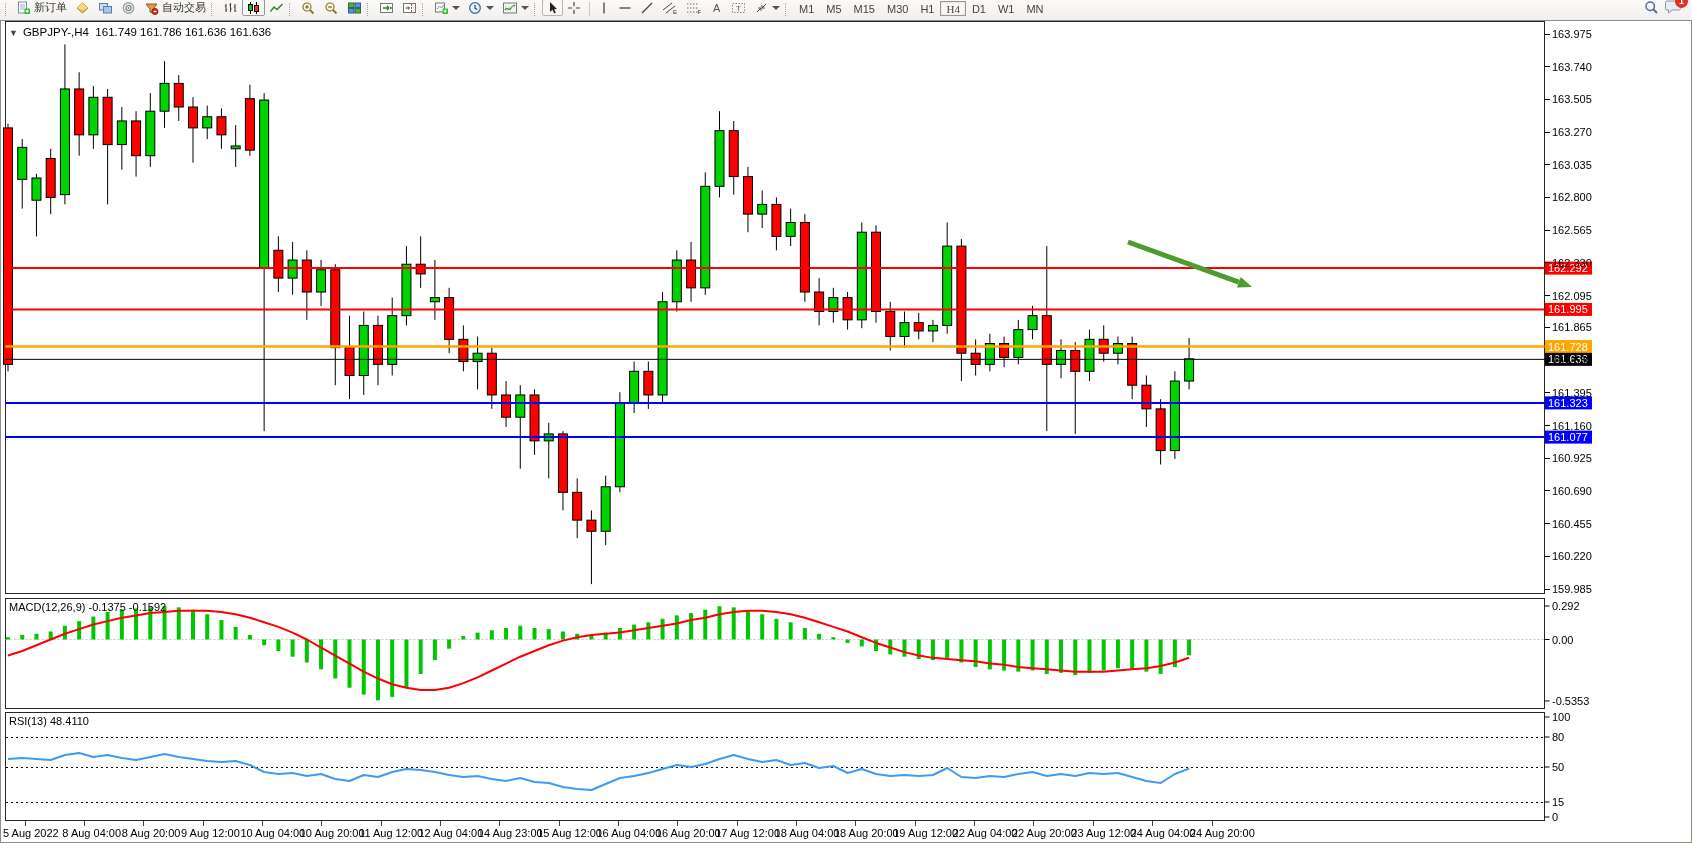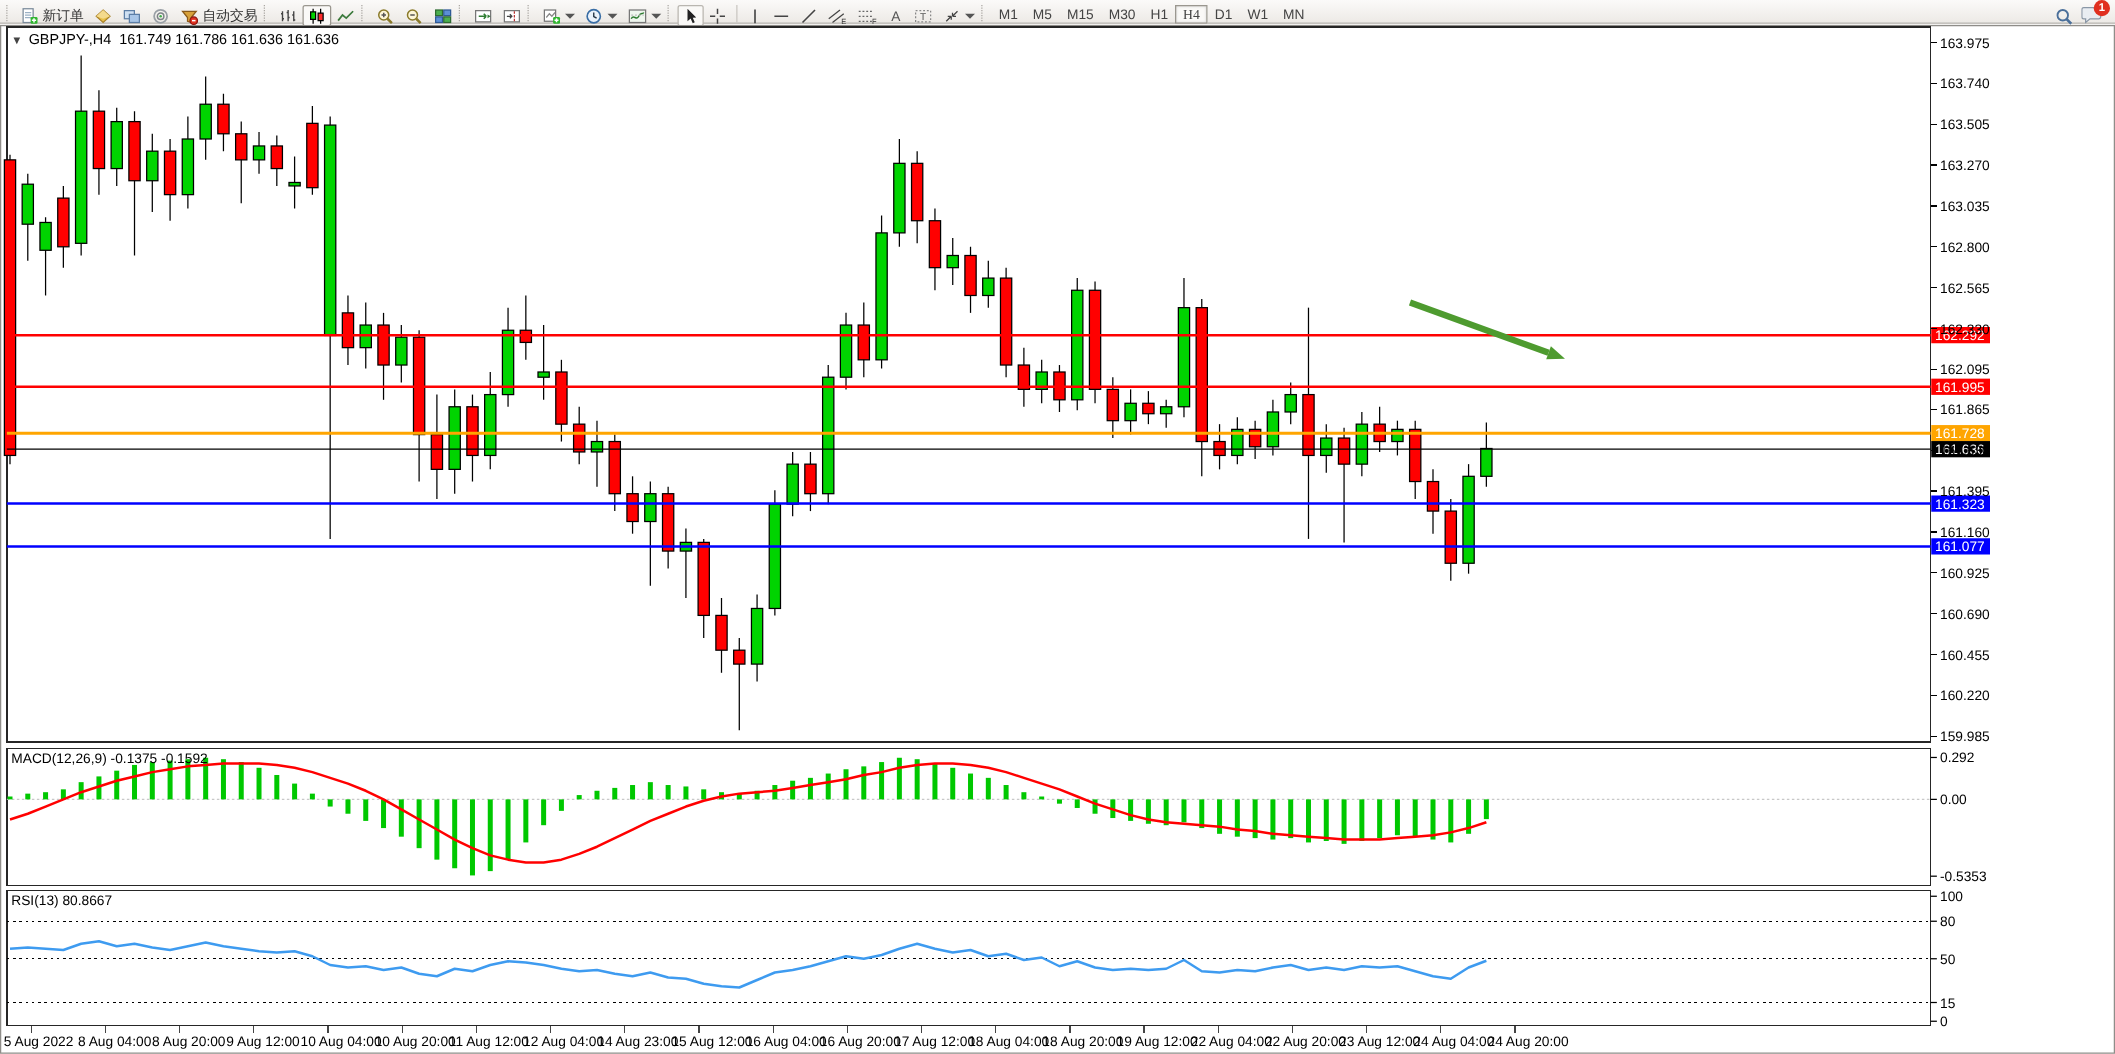--- a/index.html
+++ b/index.html
@@ -1,21 +1,21 @@
 <!DOCTYPE html>
 <html><head>
 <meta charset="utf-8">
 <style>
   * { box-sizing: border-box; margin: 0; padding: 0; }
   html,body { width:1692px; height:843px; overflow:hidden;
     font-family:"Liberation Sans", sans-serif; font-size:11px; background:#f2f1ef; color:#1a1a1a; }
   
   .toolbar { position:absolute; top:0; left:0; width:1692px; height:19px;
     background:linear-gradient(#fbfaf9,#edeae6); border-bottom:1px solid #b6b3ae;
-    display:flex; align-items:flex-start; padding:4px 4px; white-space:nowrap; }
+    display:flex; align-items:flex-end; padding:16px 4px; white-space:nowrap; }
   .tbtn { display:flex; align-items:center; gap:3px; height:17px; padding:0 3px;
     border:1px solid transparent; border-radius:2px; color:#333; cursor:default; }
   .tbtn svg { display:block; }
   .grip { width:5px; height:13px; border-left:1px dotted #aaa7a2; margin:0 3px 0 1px; }
   .vsep { width:1px; height:14px; background:#c9c6c1; margin:0 4px; }
   .tf { padding:1px 5px; height:15px; line-height:13px; color:#444; border:1px solid transparent; }
   .tf.active { background:#faf9f7; border:1px solid #9a978f; box-shadow:inset 0 0 2px #ccc;font-family:Liberation Serif, serif; }
   .tb-right { margin-left:auto; display:flex; align-items:center; gap:6px; padding-right:6px; }
   .badge { position:absolute; top:-4px; right:-6px; min-width:13px; height:13px; border-radius:7px;
     background:#e03020; color:#fff; font-size:9px; font-weight:bold; text-align:center; line-height:13px; padding:0 2px;}
@@ -251,21 +251,21 @@
 </div>
 
 <div class="chart-window">
   <div class="chart-title">
     <span class="tri">▼</span><span>GBPJPY-,H4</span>&nbsp;&nbsp;<span>161.749 161.786 161.636 161.636</span>
   </div>
   <div class="ind-label" style="top:580px">
     <span>MACD(12,26,9)</span> <span>-0.1375 -0.1592</span>
   </div>
   <div class="ind-label" style="top:694px">
-    <span>RSI(13)</span> <span>80.8667</span>
+    <span>RSI(13)</span> <span>48.4110</span>
   </div>
   <svg id="chart-svg" width="1692" height="843" style="font-family:'Liberation Sans',sans-serif;font-size:11px">
       <g shape-rendering="crispEdges">
         <rect x="5.5" y="20.5" width="1539" height="572" fill="#fff" stroke="#262626"></rect>
         <rect x="5.5" y="597.5" width="1539" height="110" fill="#fff" stroke="#262626"></rect>
         <rect x="5.5" y="711.5" width="1539" height="108" fill="#fff" stroke="#262626"></rect>
       </g>
       <g>
         <line x1="8" y1="122.71820999999748" x2="8" y2="370.31264999999763" stroke="#000000" stroke-width="1"></line>
         <rect x="3.5" y="126.89114999999764" width="9" height="236.46660000000236" fill="#ff0000" stroke="#000" stroke-width="1"></rect>

